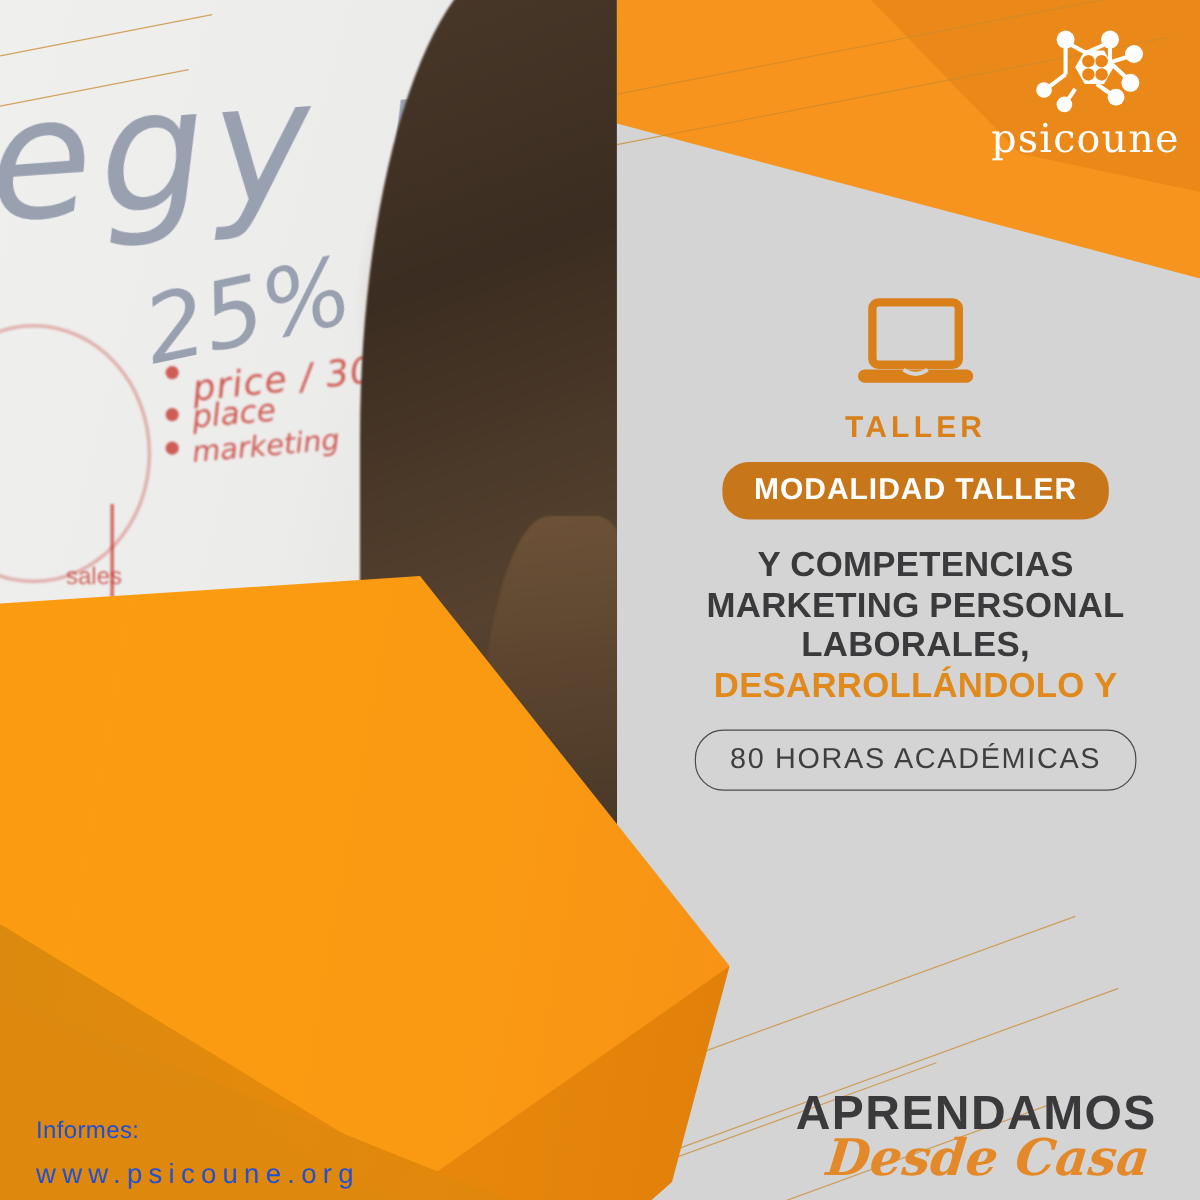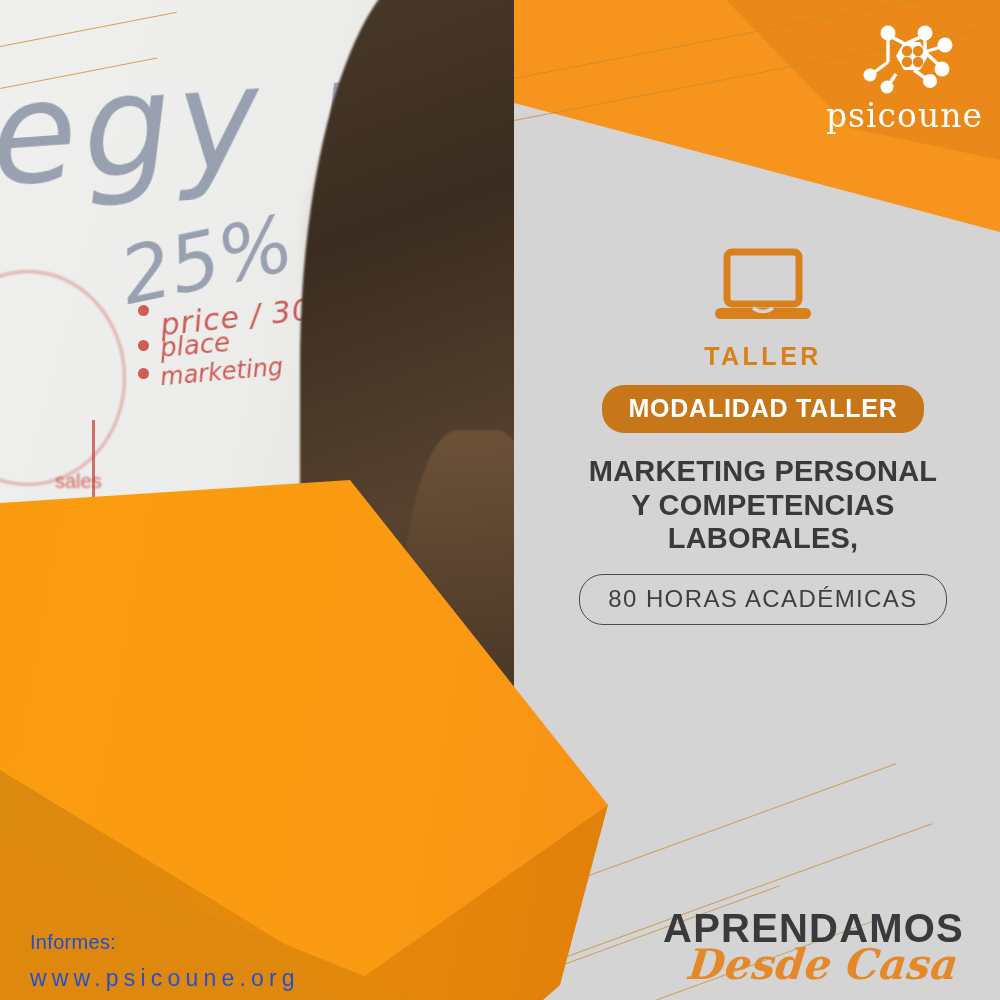--- a/index.html
+++ b/index.html
@@ -271,23 +271,24 @@
       <path d="M42 60 q10 7 20 0" fill="none" stroke="#d4d4d4" stroke-width="3.5"></path>
     </svg>
 
     <div class="taller">TALLER</div>
 
     <div>
       <span class="pill-solid">MODALIDAD TALLER</span>
     </div>
 
     <div class="headline">
+      <div class="hl-dark">Y COMPETENCIAS</div>
       <div class="hl-dark">MARKETING PERSONAL</div>
-      <div class="hl-dark">Y COMPETENCIAS</div>
       <div class="hl-dark">LABORALES,</div>
+      <div class="hl-orange">DESARROLLÁNDOLO Y</div>
     </div>
 
     <div>
       <span class="pill-outline">80 HORAS ACADÉMICAS</span>
     </div>
   </div>
 
   <div class="contact">
     <div class="c-informes">Informes:</div>
     <div class="c-web">www.psicoune.org</div>

